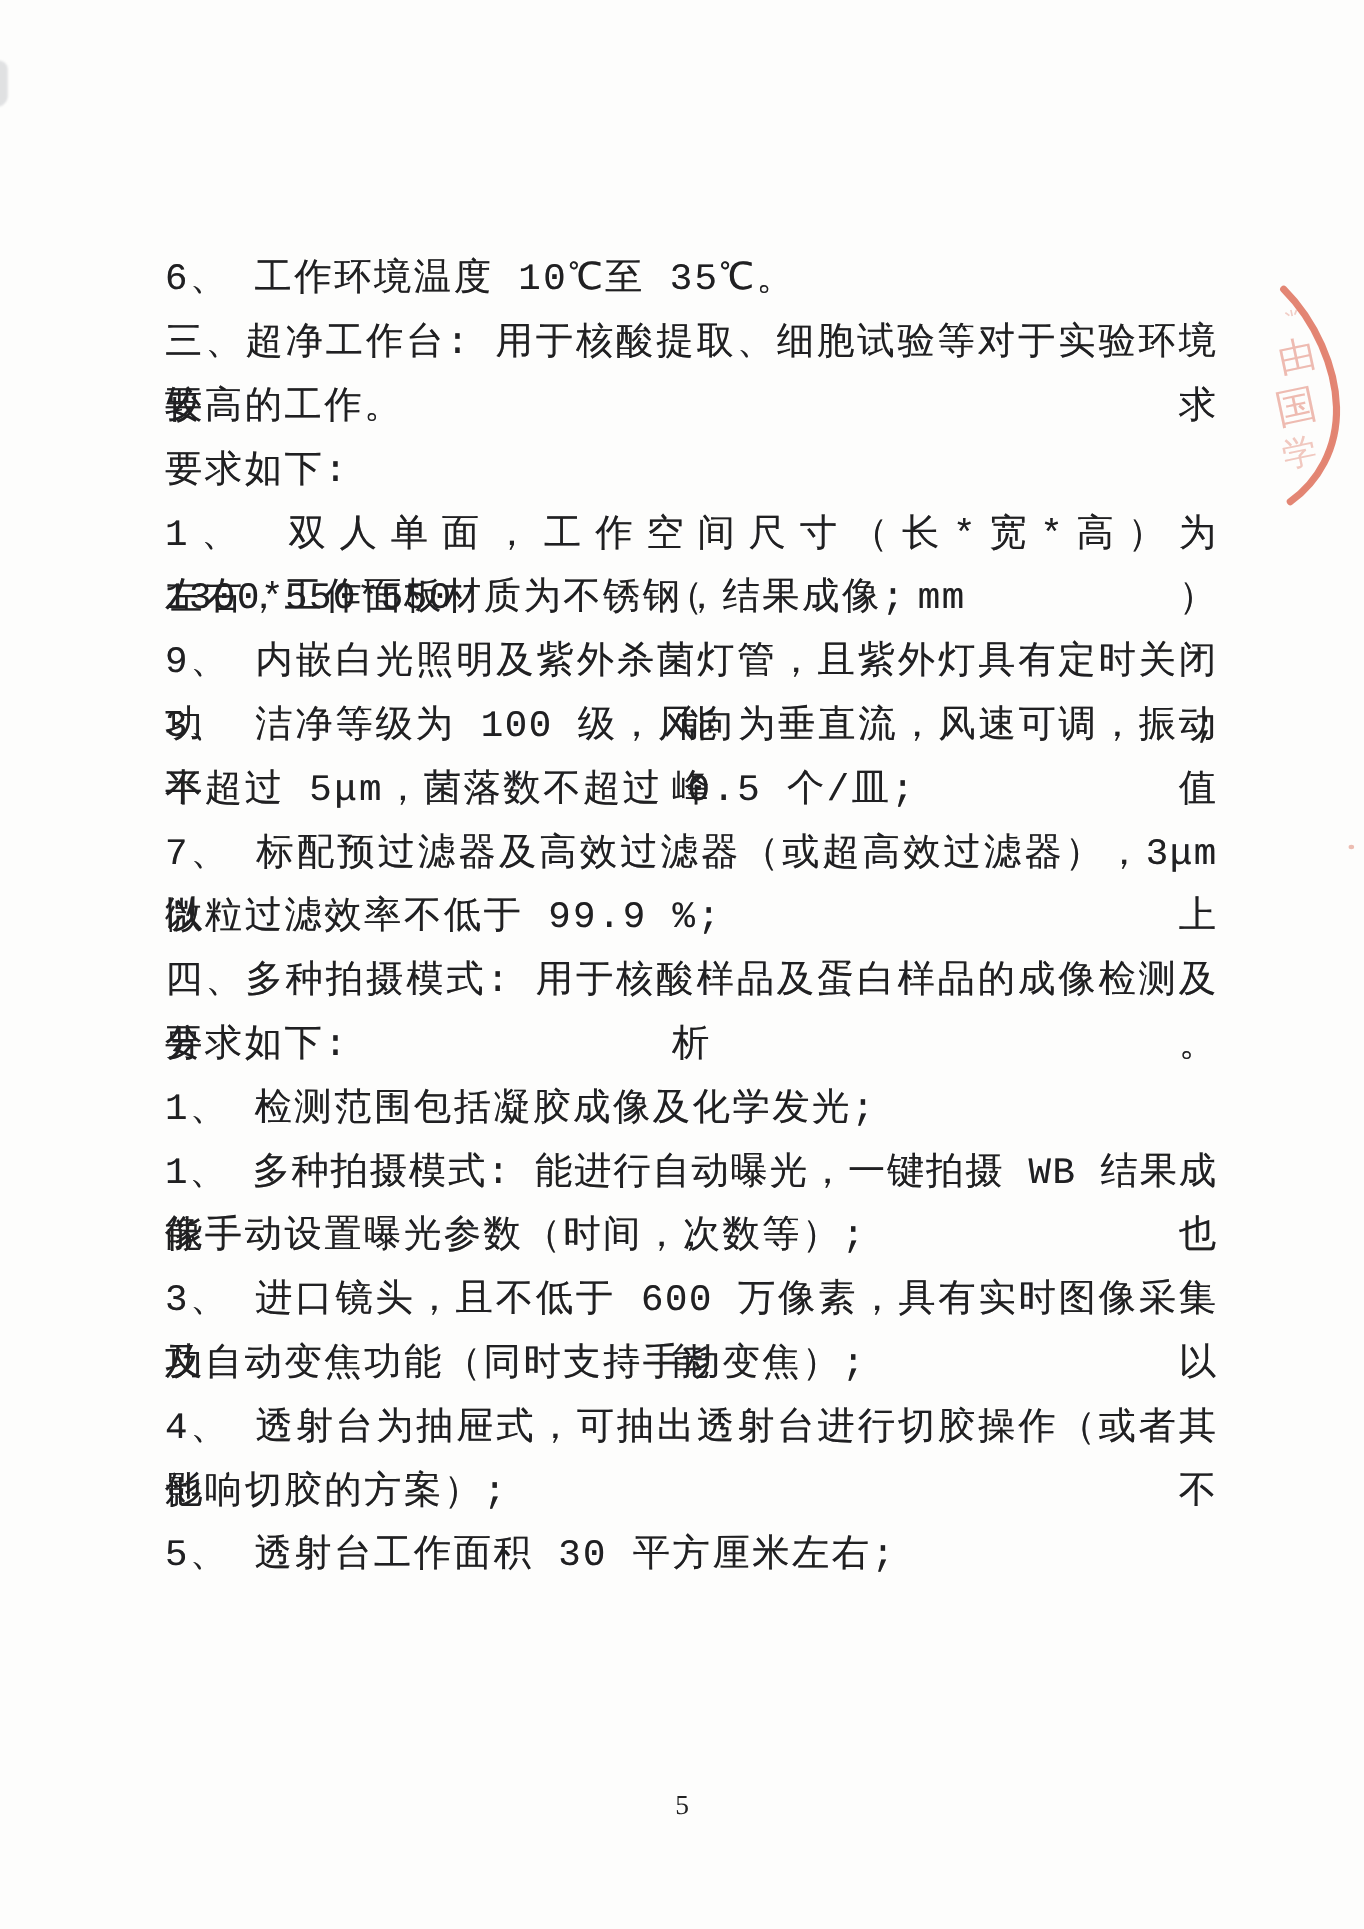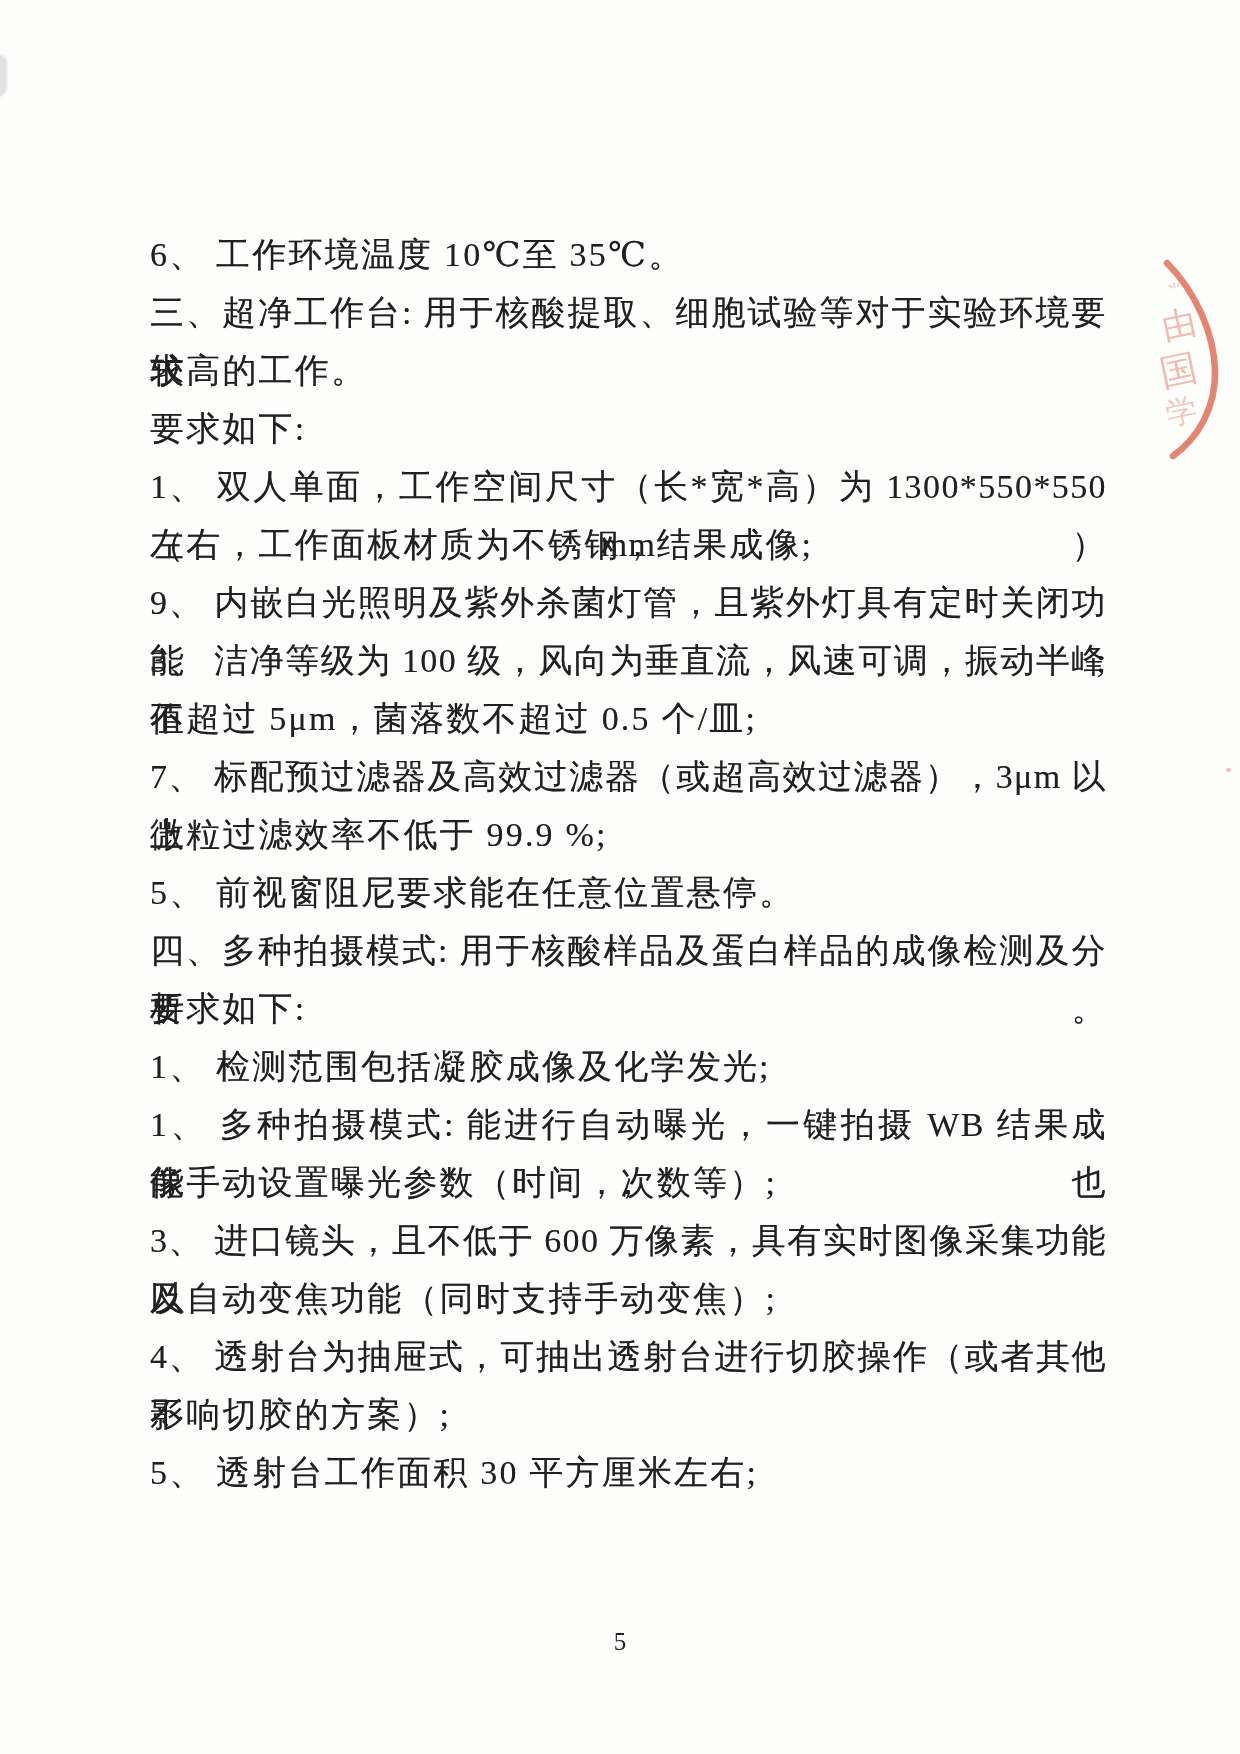--- a/index.html
+++ b/index.html
@@ -24,20 +24,21 @@
     width: 957px;
   }
   .line {
     height: 58px;
     line-height: 58px;
     font-size: 34px;
     letter-spacing: 2.2px;
     white-space: nowrap;
     color: #202022;
     text-shadow: 0 0 0.4px rgba(40,40,40,0.5);
+    font-family: Liberation Mono, monospace;
   }
   .line.j {
     white-space: normal;
     text-align: justify;
     text-align-last: justify;
     letter-spacing: 1.4px;
   }
   .page-number {
     position: absolute;
     left: 0;
@@ -98,21 +99,20 @@
     <div class="line j">三、超净工作台: 用于核酸提取、细胞试验等对于实验环境要求</div>
     <div class="line">较高的工作。</div>
     <div class="line">要求如下:</div>
     <div class="line j">1、 双人单面，工作空间尺寸（长*宽*高）为 1300*550*550（mm）</div>
     <div class="line">左右，工作面板材质为不锈钢，结果成像;</div>
     <div class="line j">9、 内嵌白光照明及紫外杀菌灯管，且紫外灯具有定时关闭功能;</div>
     <div class="line j">3、 洁净等级为 100 级，风向为垂直流，风速可调，振动半峰值</div>
     <div class="line">不超过 5μm，菌落数不超过 0.5 个/皿;</div>
     <div class="line j">7、 标配预过滤器及高效过滤器（或超高效过滤器），3μm 以上</div>
     <div class="line">微粒过滤效率不低于 99.9 %;</div>
-    <div class="line">5、 前视窗阻尼要求能在任意位置悬停。</div>
     <div class="line j">四、多种拍摄模式: 用于核酸样品及蛋白样品的成像检测及分析。</div>
     <div class="line">要求如下:</div>
     <div class="line">1、 检测范围包括凝胶成像及化学发光;</div>
     <div class="line j">1、 多种拍摄模式: 能进行自动曝光，一键拍摄 WB 结果成像，也</div>
     <div class="line">能手动设置曝光参数（时间，次数等）;</div>
     <div class="line j">3、 进口镜头，且不低于 600 万像素，具有实时图像采集功能以</div>
     <div class="line">及自动变焦功能（同时支持手动变焦）;</div>
     <div class="line j">4、 透射台为抽屉式，可抽出透射台进行切胶操作（或者其他不</div>
     <div class="line">影响切胶的方案）;</div>
     <div class="line">5、 透射台工作面积 30 平方厘米左右;</div>

